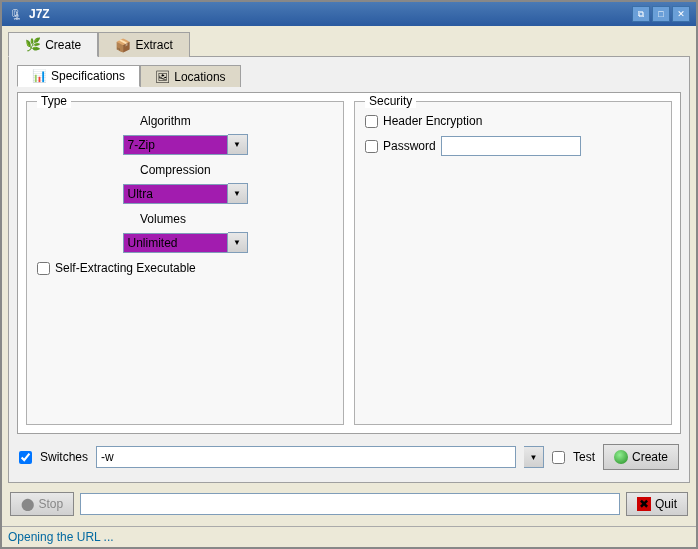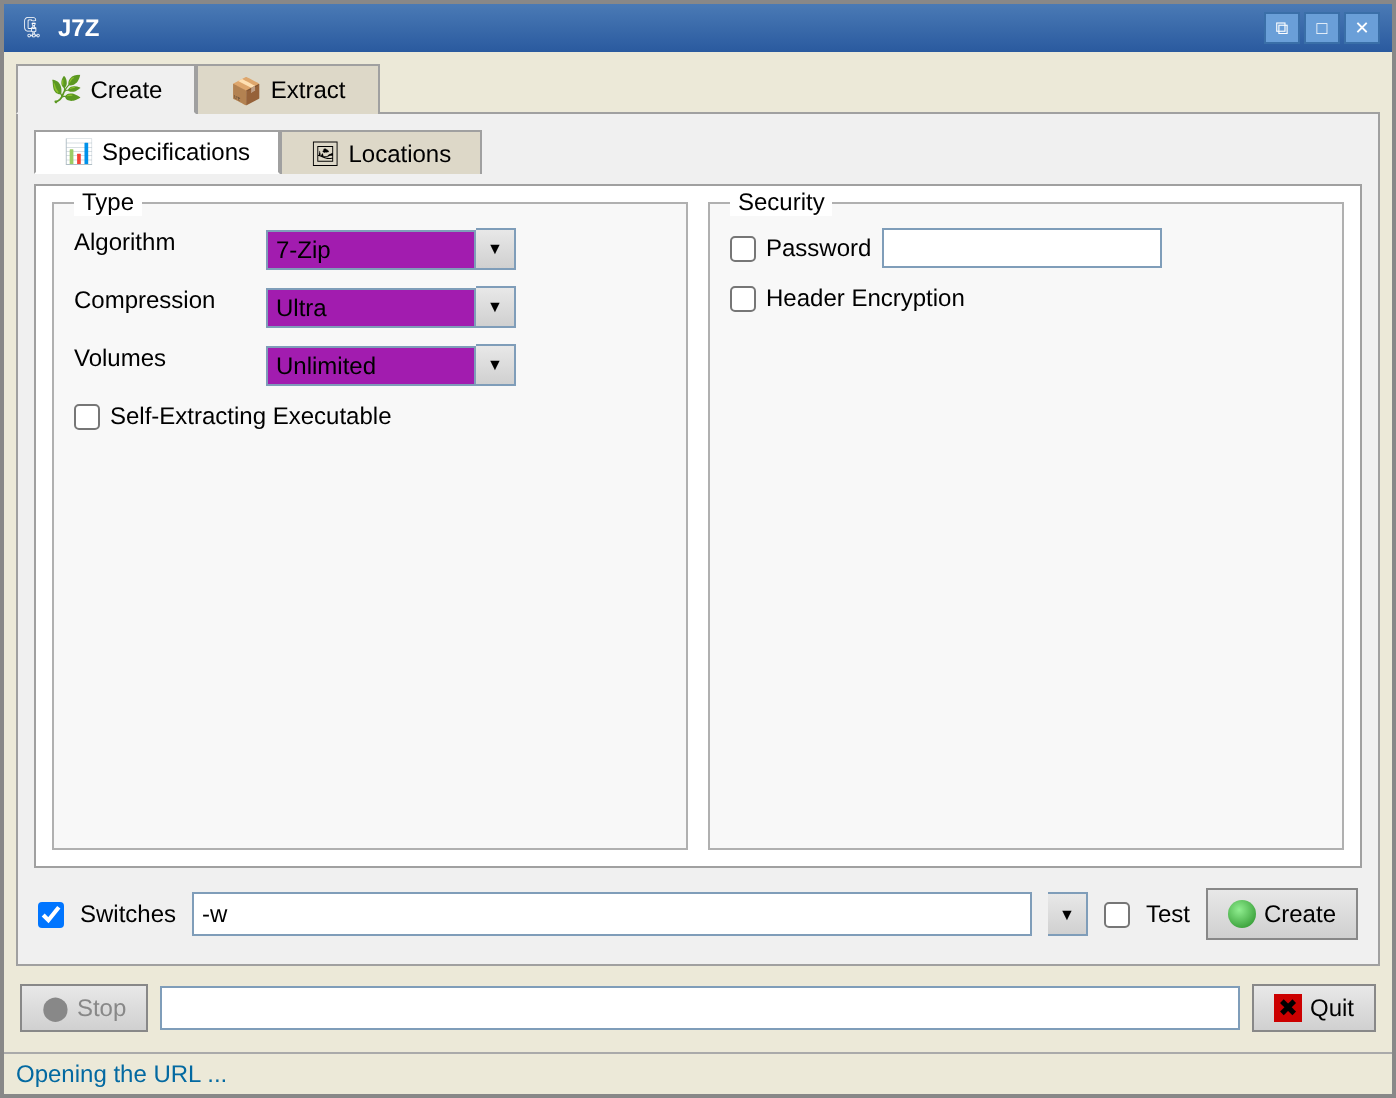--- a/index.html
+++ b/index.html
@@ -169,22 +169,24 @@
     }
     .security-section {
       flex: 1;
       border: 1px solid #b0b0b0;
       padding: 12px 10px 10px 10px;
       position: relative;
       background: #f8f8f8;
     }
     .form-row {
       display: flex;
+      align-items: center;
       margin-bottom: 8px;
       gap: 6px;
+      flex-direction: column;
     }
     .form-label {
       width: 90px;
       font-size: 12px;
       text-align: left;
     }
     .dropdown-wrapper {
       display: flex;
       align-items: center;
     }
@@ -420,27 +422,27 @@
               <input type="checkbox" style="">
               <span>Self-Extracting Executable</span>
             </div>
           </div>
 
           <div class="security-section">
             <div class="section-legend">Security</div>
 
             <div class="security-row">
               <input type="checkbox" style="">
+              <span>Header Encryption</span>
+            </div>
+
+            <div class="security-row">
+              <input type="checkbox" style="">
               <span>Password</span>
               <input type="password" class="password-input" style="">
-            </div>
-
-            <div class="security-row">
-              <input type="checkbox" style="">
-              <span>Header Encryption</span>
             </div>
           </div>
         </div>
 
         <div class="bottom-bar">
           <input type="checkbox" class="switches-checkbox" checked="" style="">
           <span class="switches-label">Switches</span>
           <input class="switches-input" type="text" value="-w" style="">
           <button class="switches-dropdown-btn">▼</button>
           <input type="checkbox" class="test-checkbox" style="">

